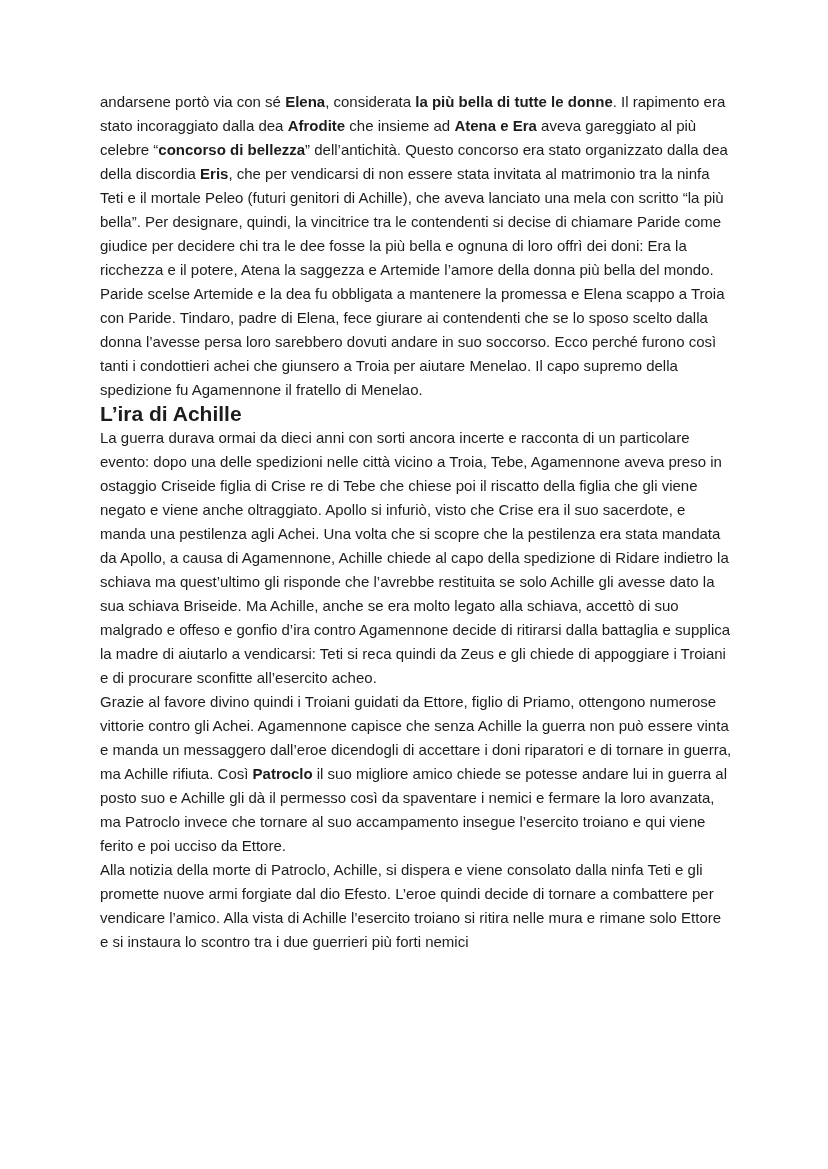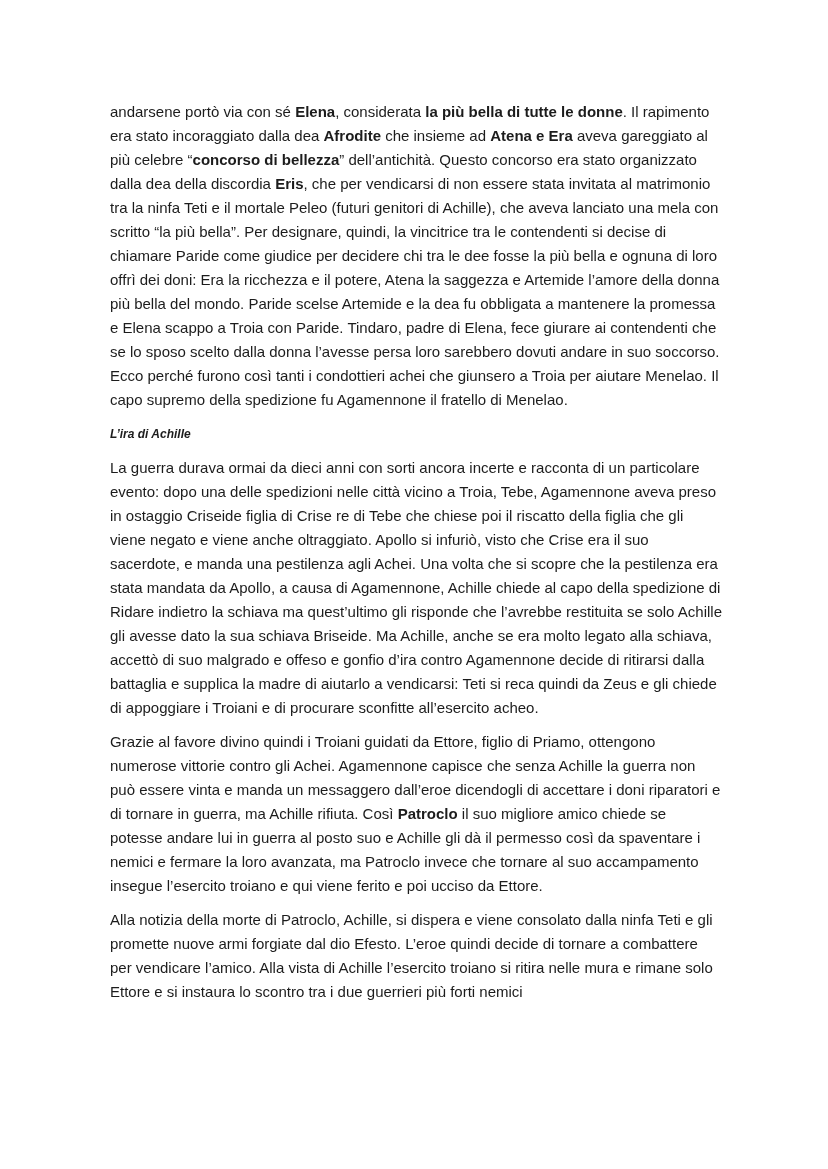--- a/index.html
+++ b/index.html
@@ -22,27 +22,26 @@
   .content {
     position: absolute;
     left: 100px;
     top: 90px;
     width: 632px;
     color: var(--body-text, #1c1c1c);
     font-size: 15px;
     line-height: 24px;
     text-align: left;
   }
-  .block { margin: 10px; padding: 0; }
+  .block { margin: 0; padding: 0; }
   .block.paragraph { font-weight: normal; }
   .block.heading {
     font-weight: bold;
-    font-size: 12px;
+    font-size: 21px;
     line-height: 24px;
-    font-style: italic;
   }
   .block.heading-red {
     font-weight: bold;
     color: var(--heading-red, #ff0000);
     font-size: 17px;
     line-height: 25px;
   }
   .run { white-space: pre-wrap; }
   .run.bold { font-weight: bold; }
 </style>

